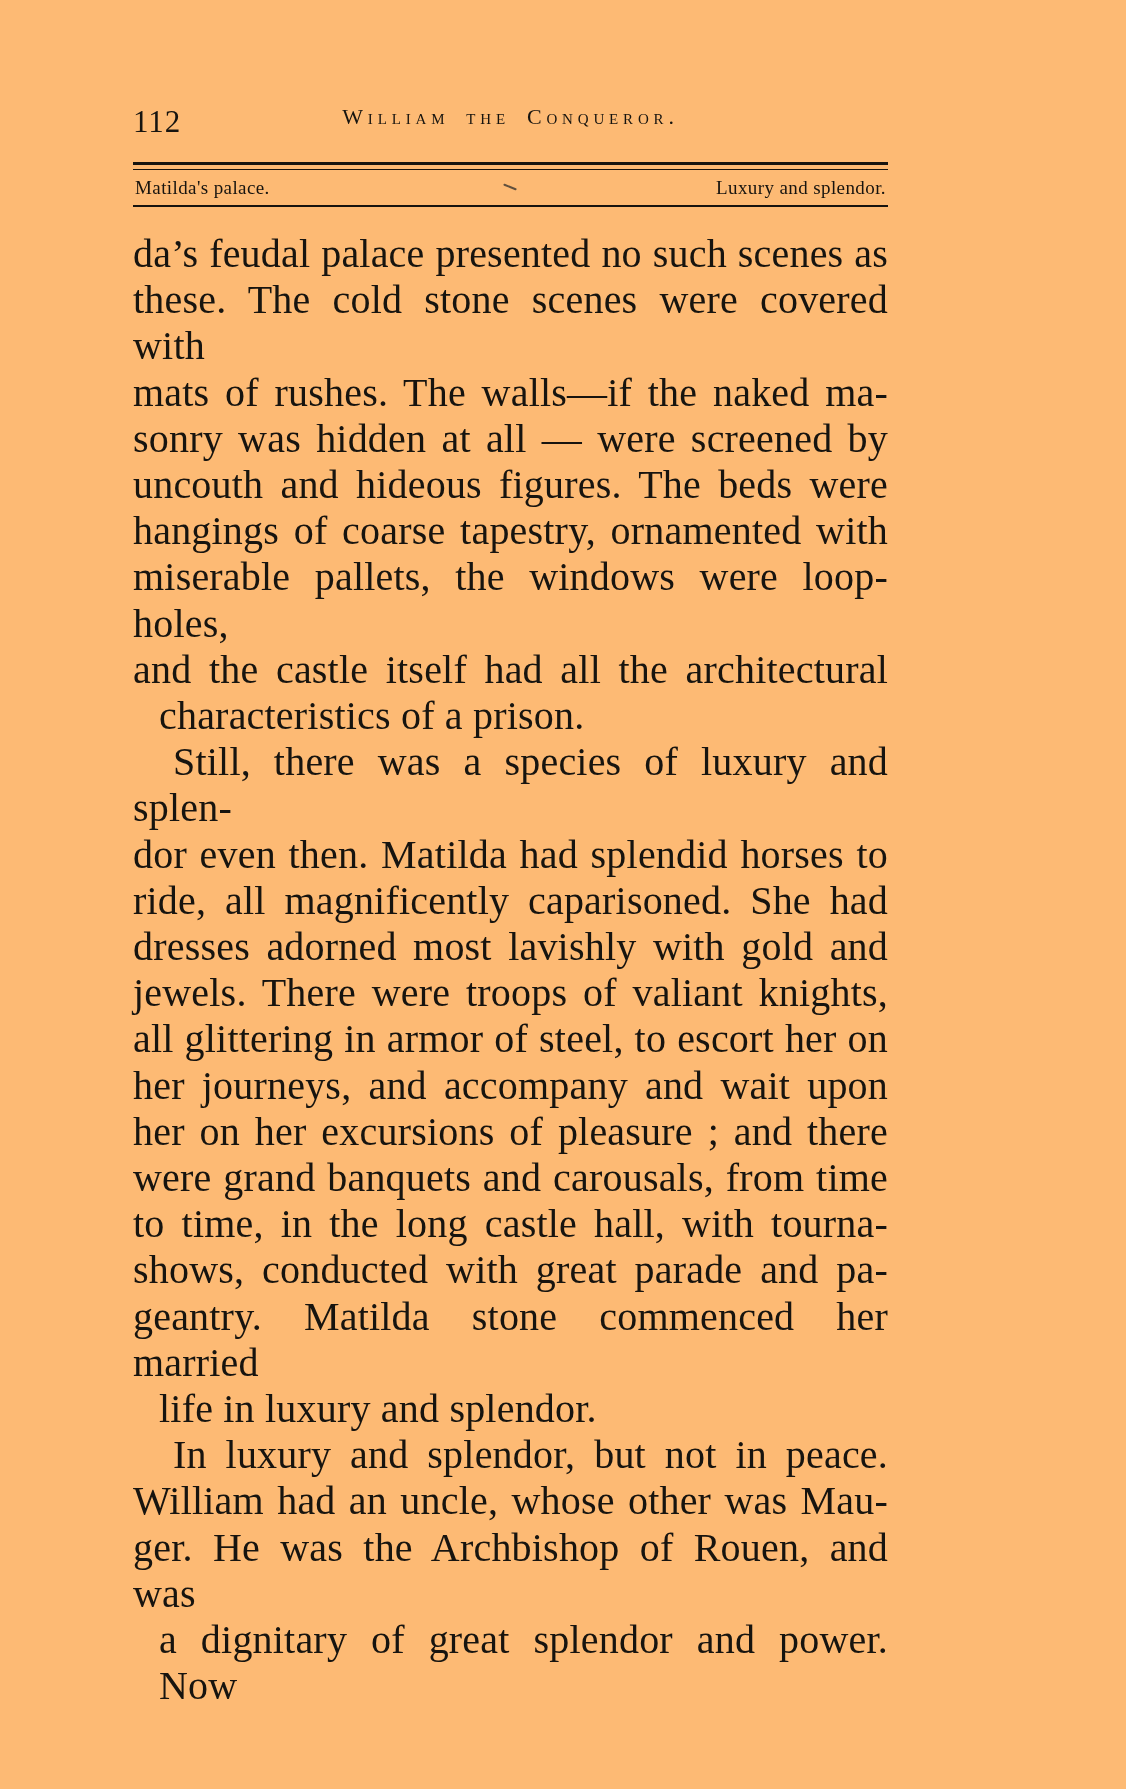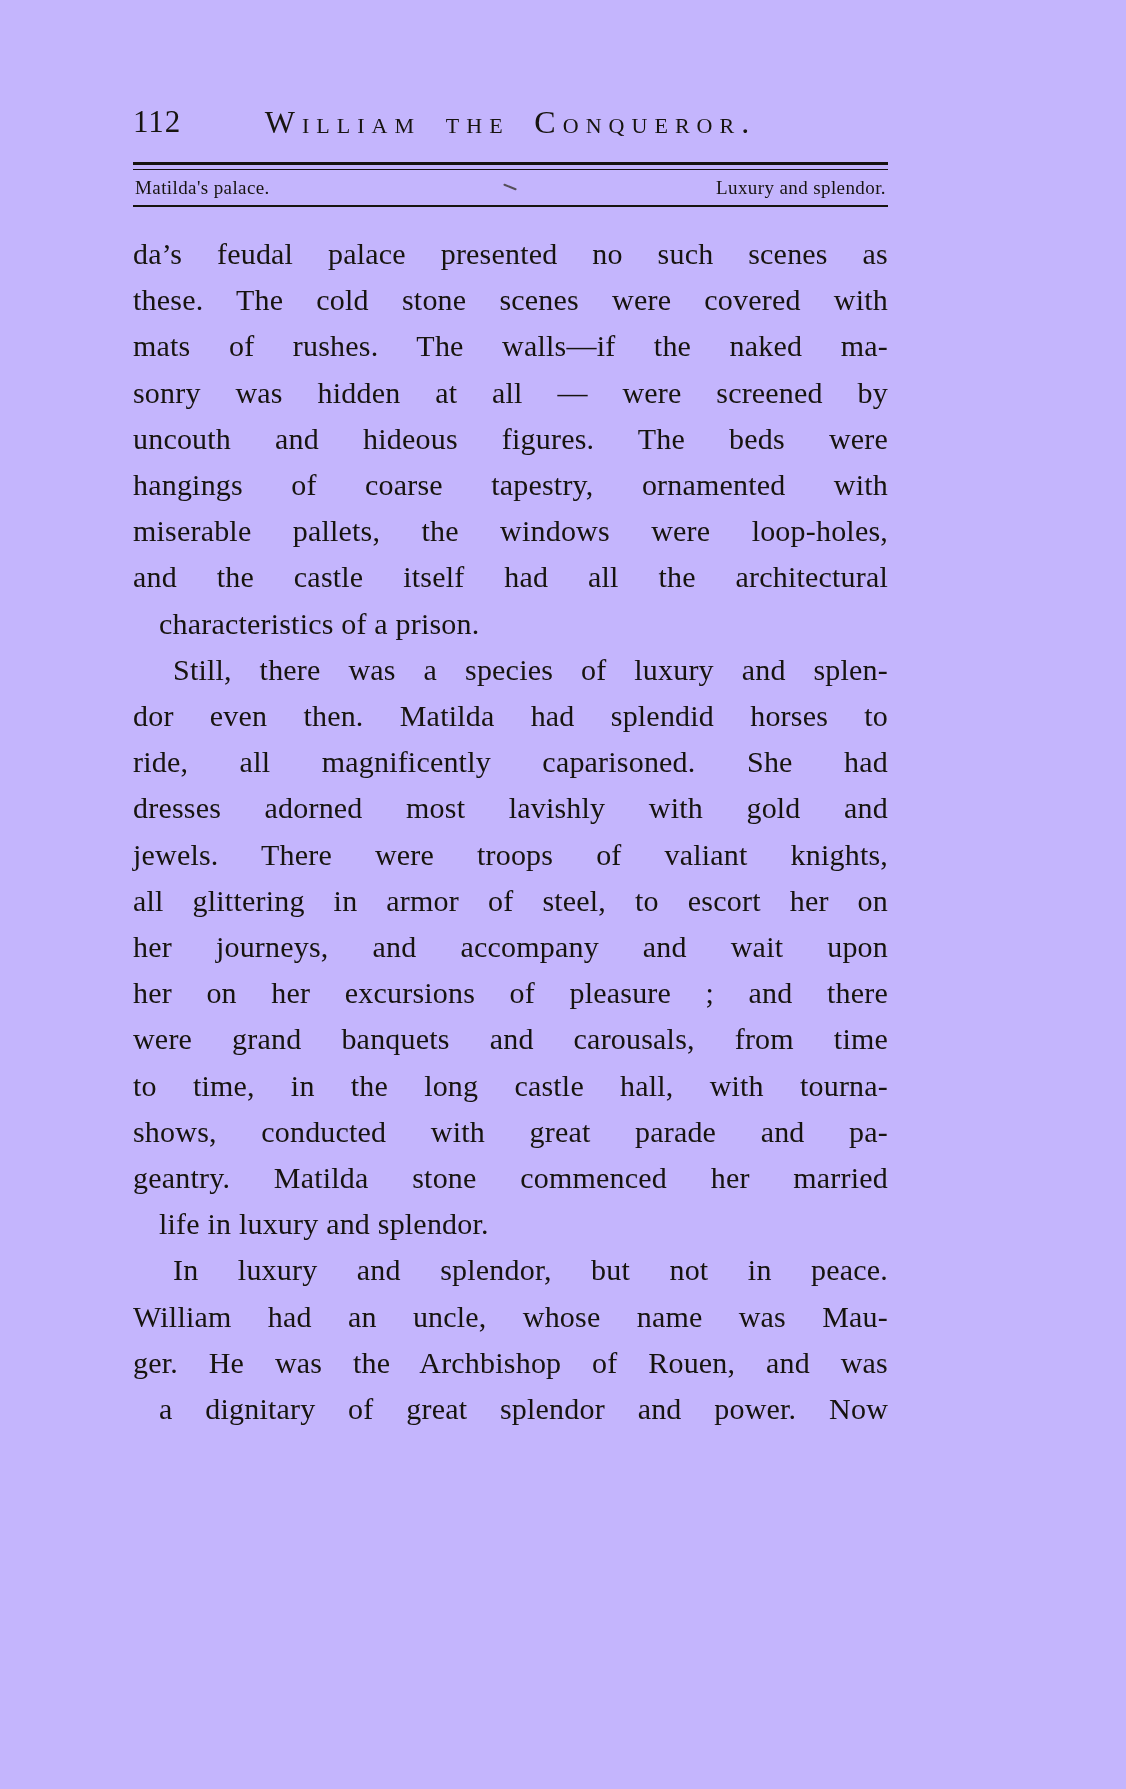--- a/index.html
+++ b/index.html
@@ -10,42 +10,42 @@
     width: 1126px;
     height: 1789px;
     background: #f4f3ef;
     overflow: hidden;
     font-family: "Liberation Serif", "DejaVu Serif", serif;
   }
   .page {
     position: relative;
     width: 1126px;
     height: 1789px;
-    background: #c4b5fd;
+    background: #fdba74;
     color: #17140f;
     box-sizing: border-box;
     padding: 104px 238px 0 133px;
   }
   
   .title-row {
     position: relative;
     height: 44px;
     margin-bottom: 14px;
   }
   .page-number {
     position: absolute;
     left: 0;
     top: 0;
     font-size: 31px;
     letter-spacing: 1px;
   }
   .running-title {
     display: block;
     text-align: center;
-    font-size: 32px;
+    font-size: 22px;
     font-variant: small-caps;
     letter-spacing: 0.22em;
     word-spacing: 0.3em;
     white-space: nowrap;
   }
   .rule-top {
     border-top: 3px solid #17140f;
     border-bottom: 1px solid #17140f;
     height: 4px;
   }
@@ -70,21 +70,21 @@
     border-radius: 2px;
     opacity: 0.8;
   }
   .rule-bottom {
     border-top: 2.5px solid #17140f;
     height: 0;
     margin-bottom: 24px;
   }
   
   .body-text {
-    font-size: 30px;
+    font-size: 40px;
     line-height: 46.2px;
     letter-spacing: 0.2px;
   }
   .para {
     margin: 0;
   }
   .line {
     text-align: justify;
     text-align-last: justify;
     white-space: normal;
@@ -150,20 +150,20 @@
         <div class="line">were grand banquets and carousals, from time</div>
         <div class="line">to time, in the long castle hall, with tourna-</div>
         <div class="line">shows, conducted with great parade and pa-</div>
         <div class="line">geantry.  Matilda stone commenced her married</div>
         <div class="line">life in luxury and splendor.</div>
       </div>
 
     <div class="para indent justify-last">
 
     <div class="line">In luxury and splendor, but not in peace.</div>
-        <div class="line">William had an uncle, whose name was Mau-</div>
+        <div class="line">William had an uncle, whose other was Mau-</div>
         <div class="line">ger.  He was the Archbishop of Rouen, and was</div>
         <div class="line">a dignitary of great splendor and power.  Now</div>
       </div>
 
   </main>
 
 </div>
 
 </body></html>

